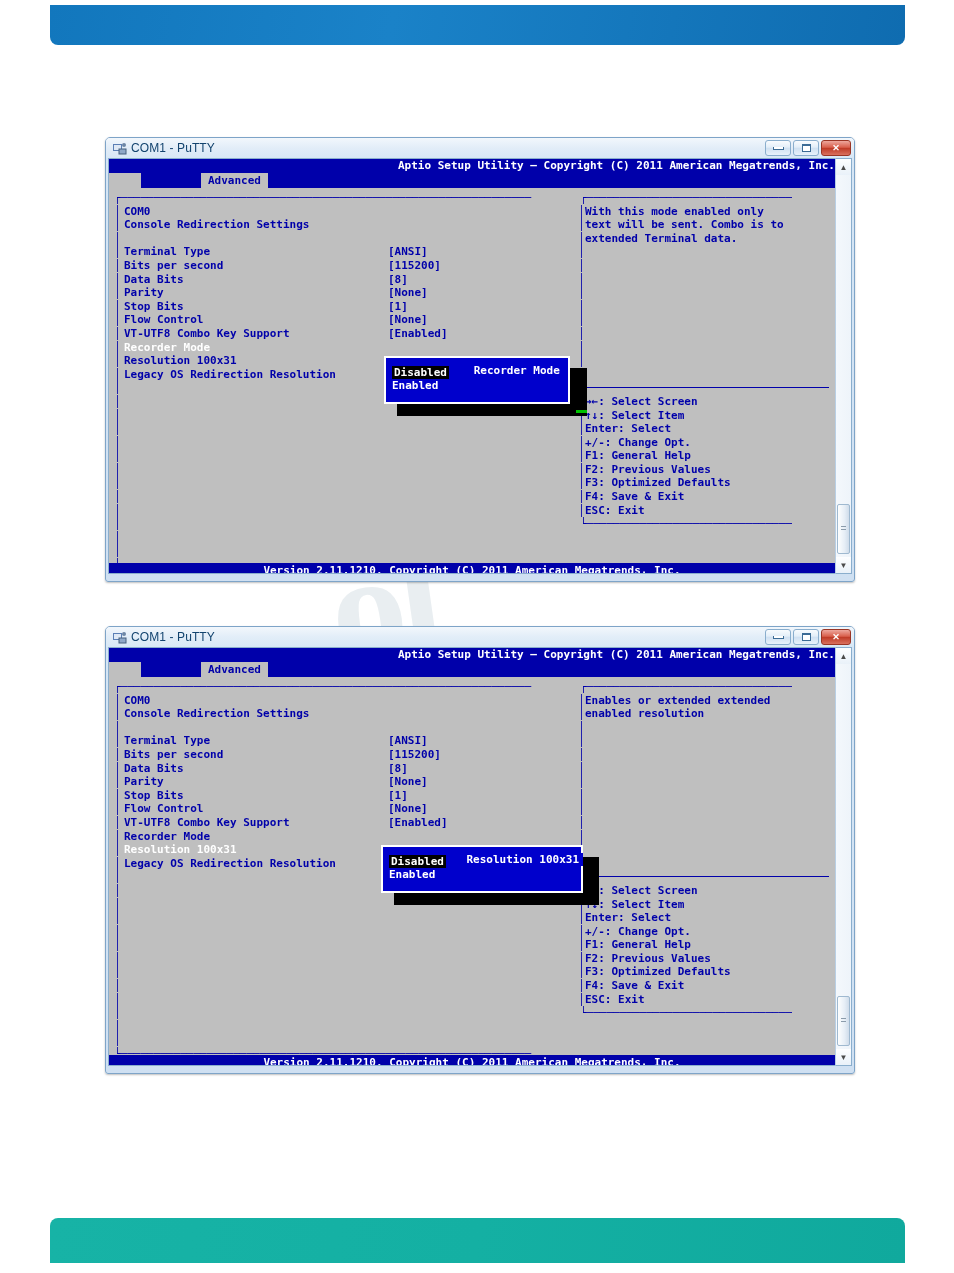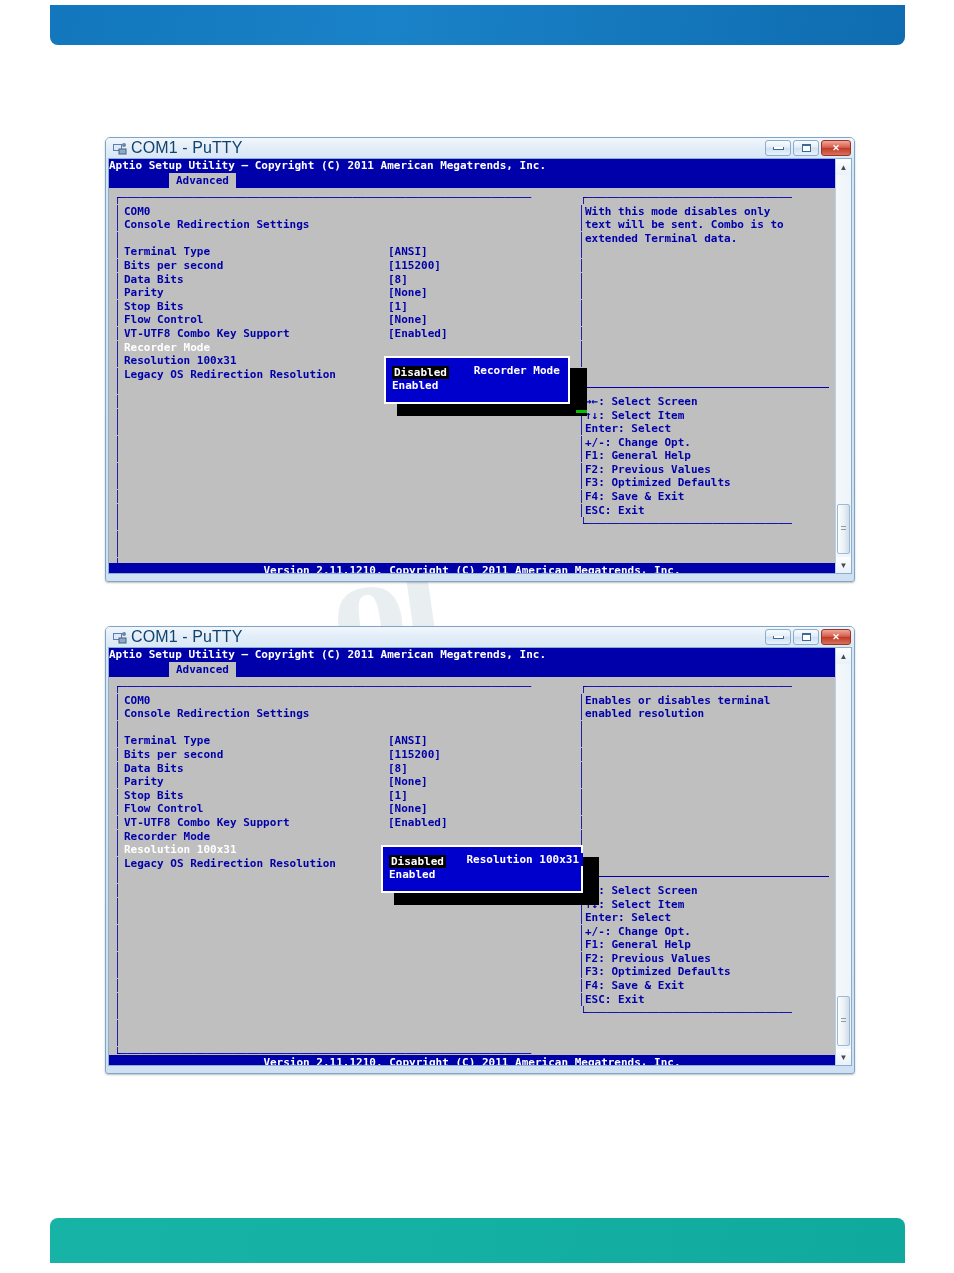--- a/index.html
+++ b/index.html
@@ -47,21 +47,21 @@
     height: 20px; display: flex; align-items: center;
     padding: 0 3px 0 6px;
     background: linear-gradient(180deg,#f2f7fc 0%, #e2edf8 50%, #d8e8f6 100%);
     border-radius: 4px 4px 0 0;
   }
   .tb-icon {
     width: 15px; height: 15px; margin-right: 4px; flex:0 0 auto;
     position: relative;
   }
   .tb-title {
-    font-size: 16px; color: #12436e; white-space: nowrap;
+    font-size: 12px; color: #12436e; white-space: nowrap;
     flex: 1 1 auto; letter-spacing: .1px;
   }
   .tb-btns { display: flex; gap: 2px; flex: 0 0 auto; }
   .tb-btn {
     width: 26px; height: 16px; border: 1px solid #8aaecd; border-radius: 3px;
     background: linear-gradient(180deg,#f8fbfe 0%, #e3eef8 45%, #cfe0f1 50%, #e8f2fb 100%);
     display:flex; align-items:center; justify-content:center;
     font-size: 9px; color:#214a70;
   }
   .tb-btn.close {
@@ -102,24 +102,24 @@
     border:1px solid #9fb9d0; border-radius:2px;
   }
   .vs-thumb::after{
     content:""; position:absolute; left:3px; right:3px; top:50%;
     margin-top:-3px; height:6px;
     background: repeating-linear-gradient(180deg,#8a9bab 0 1px,transparent 1px 3px);
   }
 
   
   .bios-head {
-    background:#0000aa; color:#fff; text-align:left;
+    background:#0000aa; color:#fff; text-align:right;
     height: 14px; line-height: 14px; font-weight: bold; white-space:pre;
   }
-  .bios-tabrow { background:#0000aa; height: 15px; display:flex; }
+  .bios-tabrow { background:#0000aa; height: 15px; display:flex;margin-left:32px; }
   .bios-tab {
     background:#bfbfbf; color:#0000aa; font-weight:bold;
     padding: 0 7px; line-height:15px; margin-left: 60px; white-space:pre;
   }
   .bios-body {
     background:#bfbfbf; position:relative; color:#0000aa;
     padding: 3px 0 0 0;
   }
   .bios-cols { display:flex; position:relative; }
   .col-left { width: 466px; position: relative; }
@@ -249,21 +249,21 @@
                   <div class="row blank"><span class="bar">│</span></div>
                   <div class="row blank"><span class="bar">│</span></div>
                   <div class="row blank"><span class="bar">│</span></div>
                   <div class="frame-bot">└──────────────────────────────────────────────────────────────</div>
                 </div>
             </div>
 
             <div class="col-right">
               <div id="w1help">
                   <div class="frame-top">┌───────────────────────────────</div>
-                  <div class="help-line"><span class="bar">│</span><span>With this mode disables only</span></div>
+                  <div class="help-line"><span class="bar">│</span><span>With this mode enabled only</span></div>
                   <div class="help-line"><span class="bar">│</span><span>text will be sent. Combo is to</span></div>
                   <div class="help-line"><span class="bar">│</span><span>extended Terminal data.</span></div>
                   <div class="help-line"><span class="bar">│</span><span></span></div>
                   <div class="help-line"><span class="bar">│</span><span></span></div>
                   <div class="help-line"><span class="bar">│</span><span></span></div>
                   <div class="help-line"><span class="bar">│</span><span></span></div>
                   <div class="help-line"><span class="bar">│</span><span></span></div>
                   <div class="help-line"><span class="bar">│</span><span></span></div>
                   <div class="help-line"><span class="bar">│</span><span></span></div>
                   <div class="help-line"><span class="bar">│</span><span></span></div>
@@ -373,21 +373,21 @@
                   <div class="row blank"><span class="bar">│</span></div>
                   <div class="row blank"><span class="bar">│</span></div>
                   <div class="row blank"><span class="bar">│</span></div>
                   <div class="frame-bot">└──────────────────────────────────────────────────────────────</div>
                 </div>
             </div>
 
             <div class="col-right">
               <div id="w2help">
                   <div class="frame-top">┌───────────────────────────────</div>
-                  <div class="help-line"><span class="bar">│</span><span>Enables or disables terminal</span></div>
+                  <div class="help-line"><span class="bar">│</span><span>Enables or extended extended</span></div>
                   <div class="help-line"><span class="bar">│</span><span>enabled resolution</span></div>
                   <div class="help-line"><span class="bar">│</span><span></span></div>
                   <div class="help-line"><span class="bar">│</span><span></span></div>
                   <div class="help-line"><span class="bar">│</span><span></span></div>
                   <div class="help-line"><span class="bar">│</span><span></span></div>
                   <div class="help-line"><span class="bar">│</span><span></span></div>
                   <div class="help-line"><span class="bar">│</span><span></span></div>
                   <div class="help-line"><span class="bar">│</span><span></span></div>
                   <div class="help-line"><span class="bar">│</span><span></span></div>
                   <div class="help-line"><span class="bar">│</span><span></span></div>

